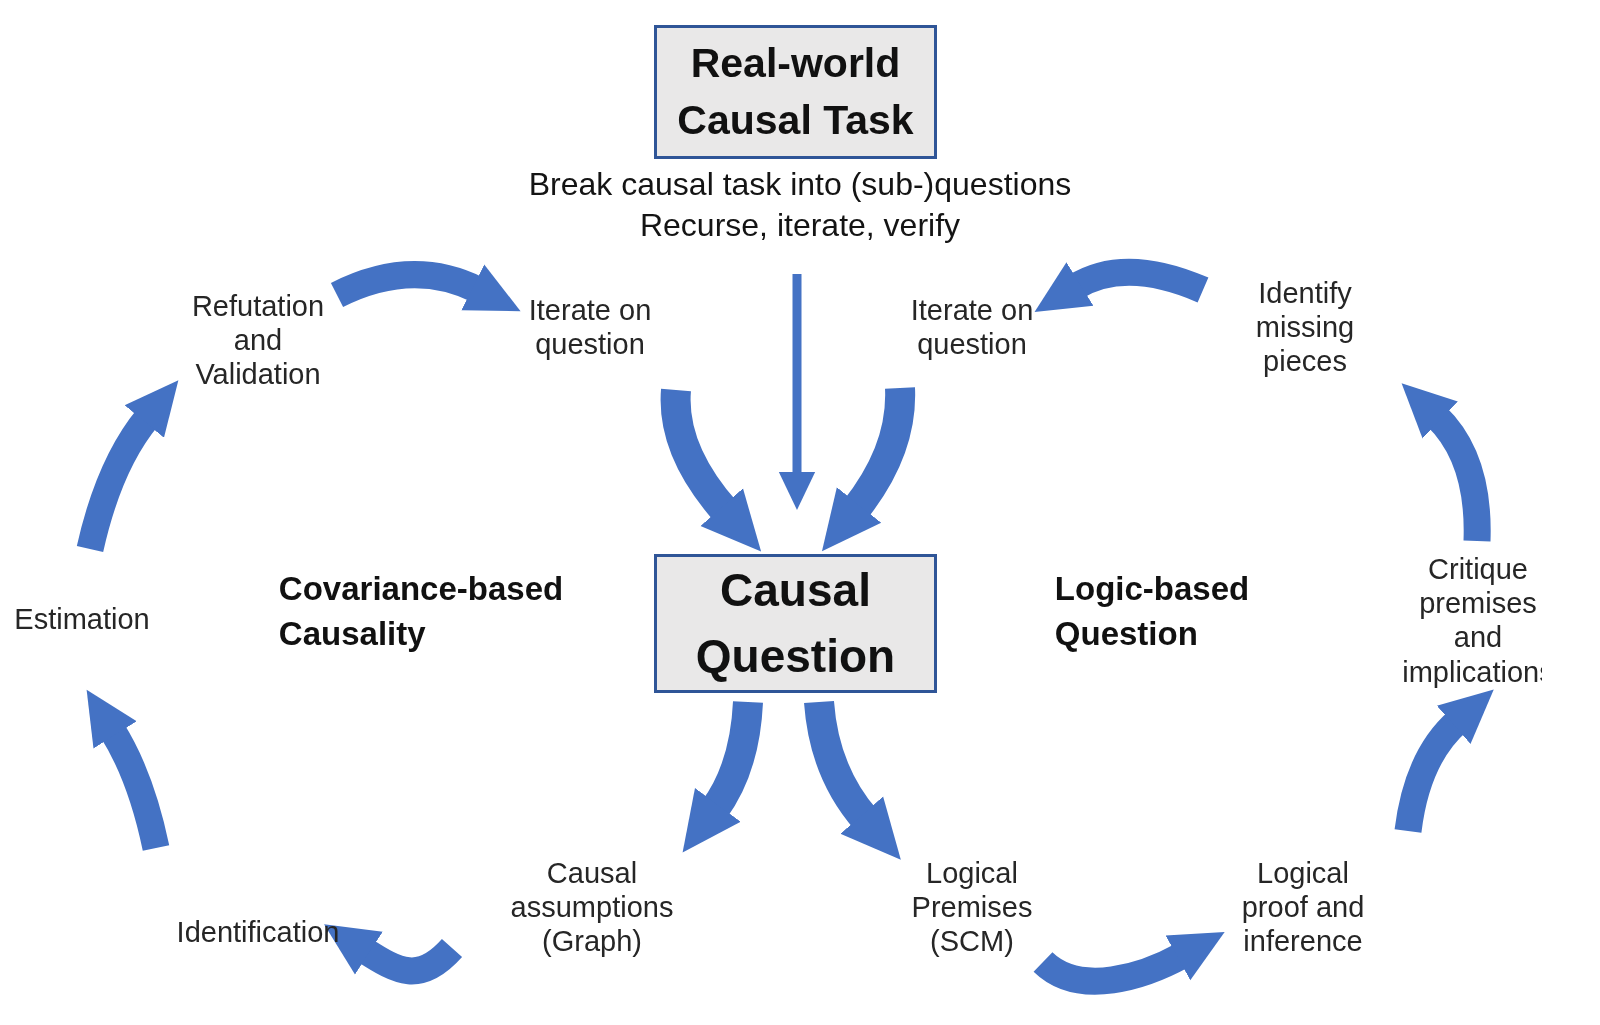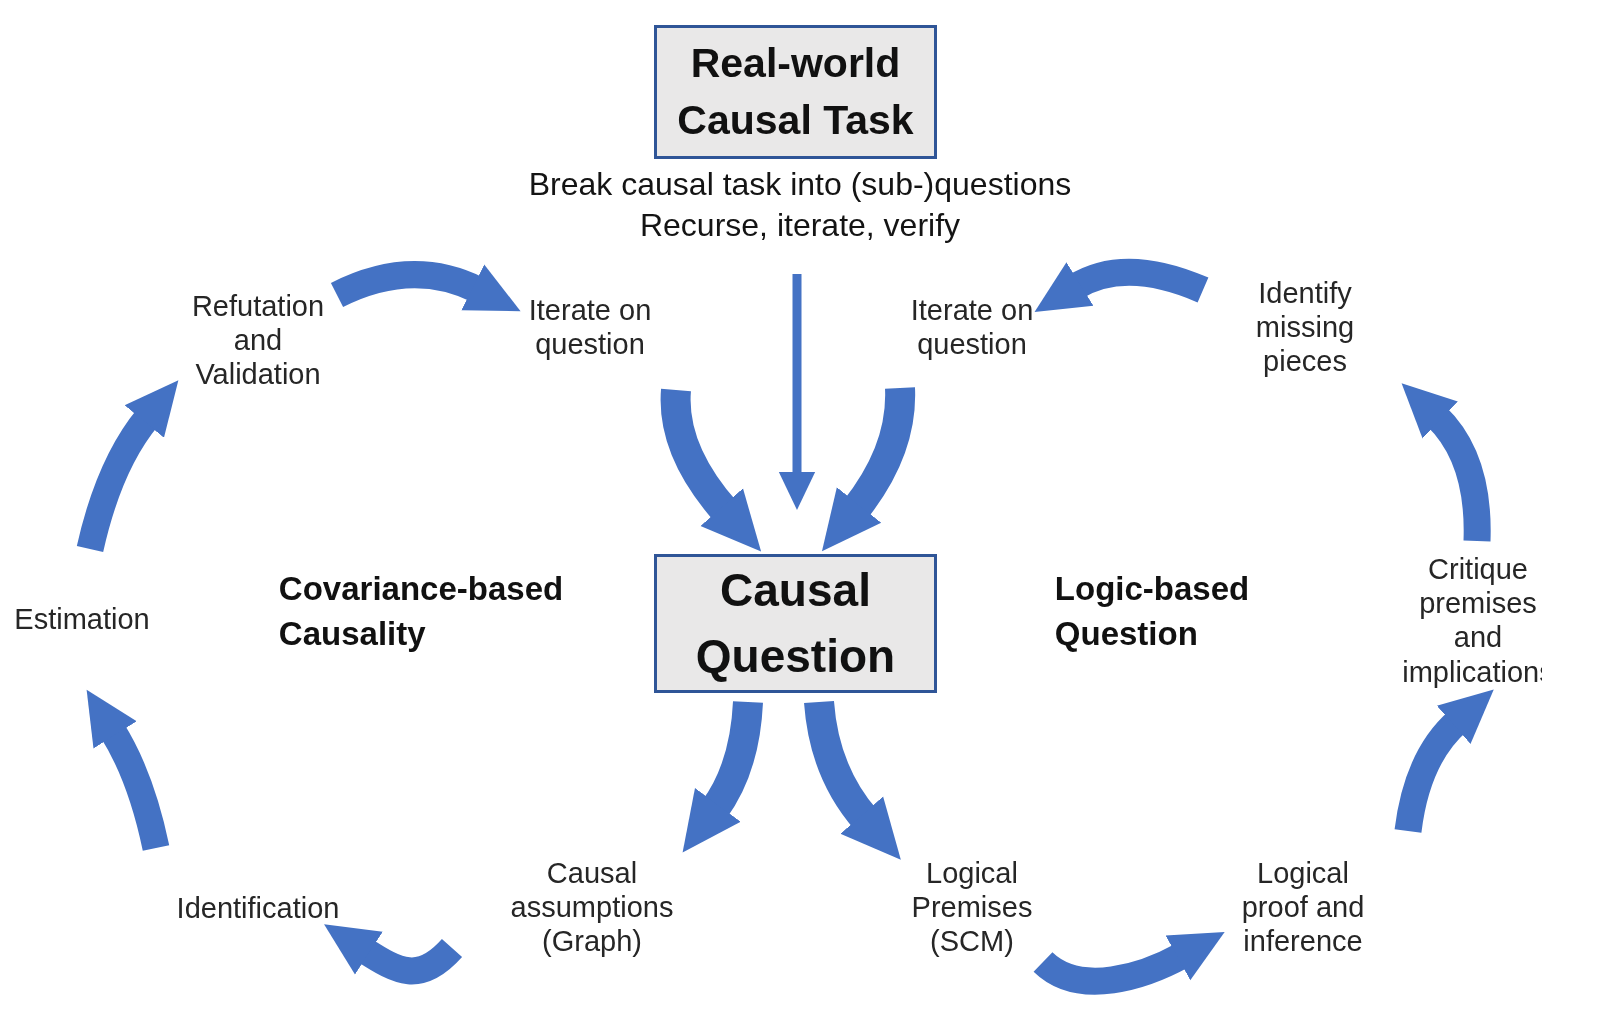--- a/index.html
+++ b/index.html
@@ -79,21 +79,21 @@
 Causality</div>
   <div class="section-title" style="left:1152px;top:612px;">Logic-based
 Question</div>
 
   <div class="label" style="left:258px;top:328px;margin-top:12px;">Refutation
 and
 Validation</div>
   <div class="label" style="left:590px;top:327px;">Iterate on
 question</div>
   <div class="label" style="left:82px;top:619px;">Estimation</div>
-  <div class="label" style="left:258px;top:908px;">Identification</div>
+  <div class="label" style="left:258px;top:932px;">Identification</div>
   <div class="label" style="left:592px;top:907px;">Causal
 assumptions
 (Graph)</div>
 
   <div class="label" style="left:972px;top:327px;">Iterate on
 question</div>
   <div class="label" style="left:1305px;top:327px;">Identify
 missing
 pieces</div>
   <div class="label" style="left:1478px;top:620px;">Critique

